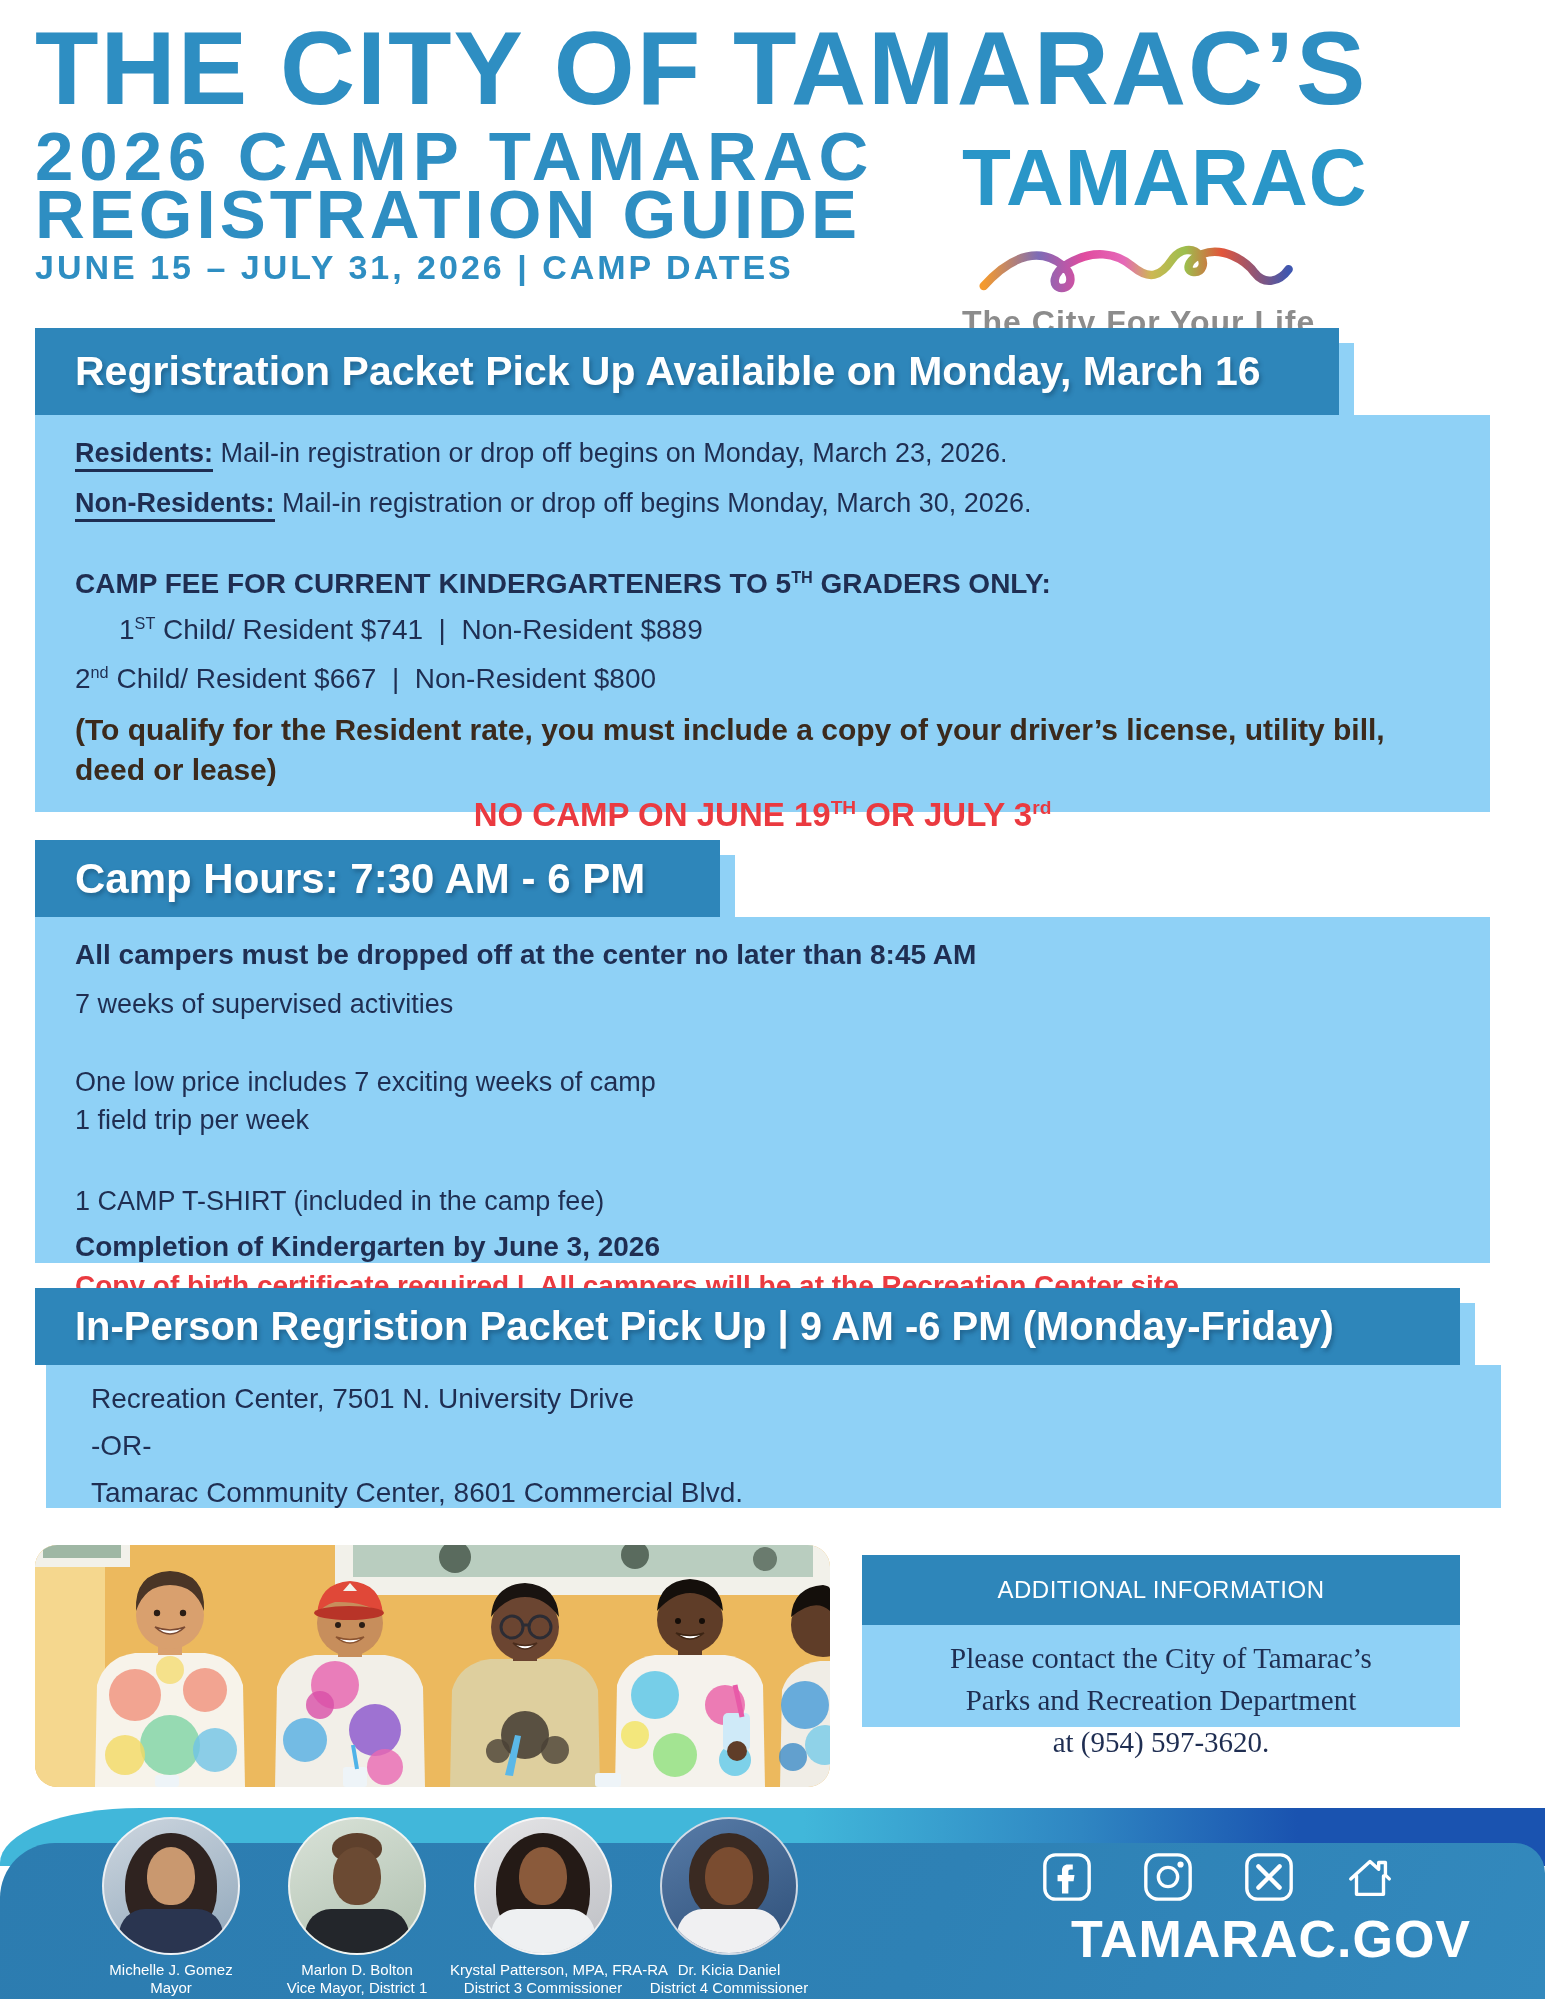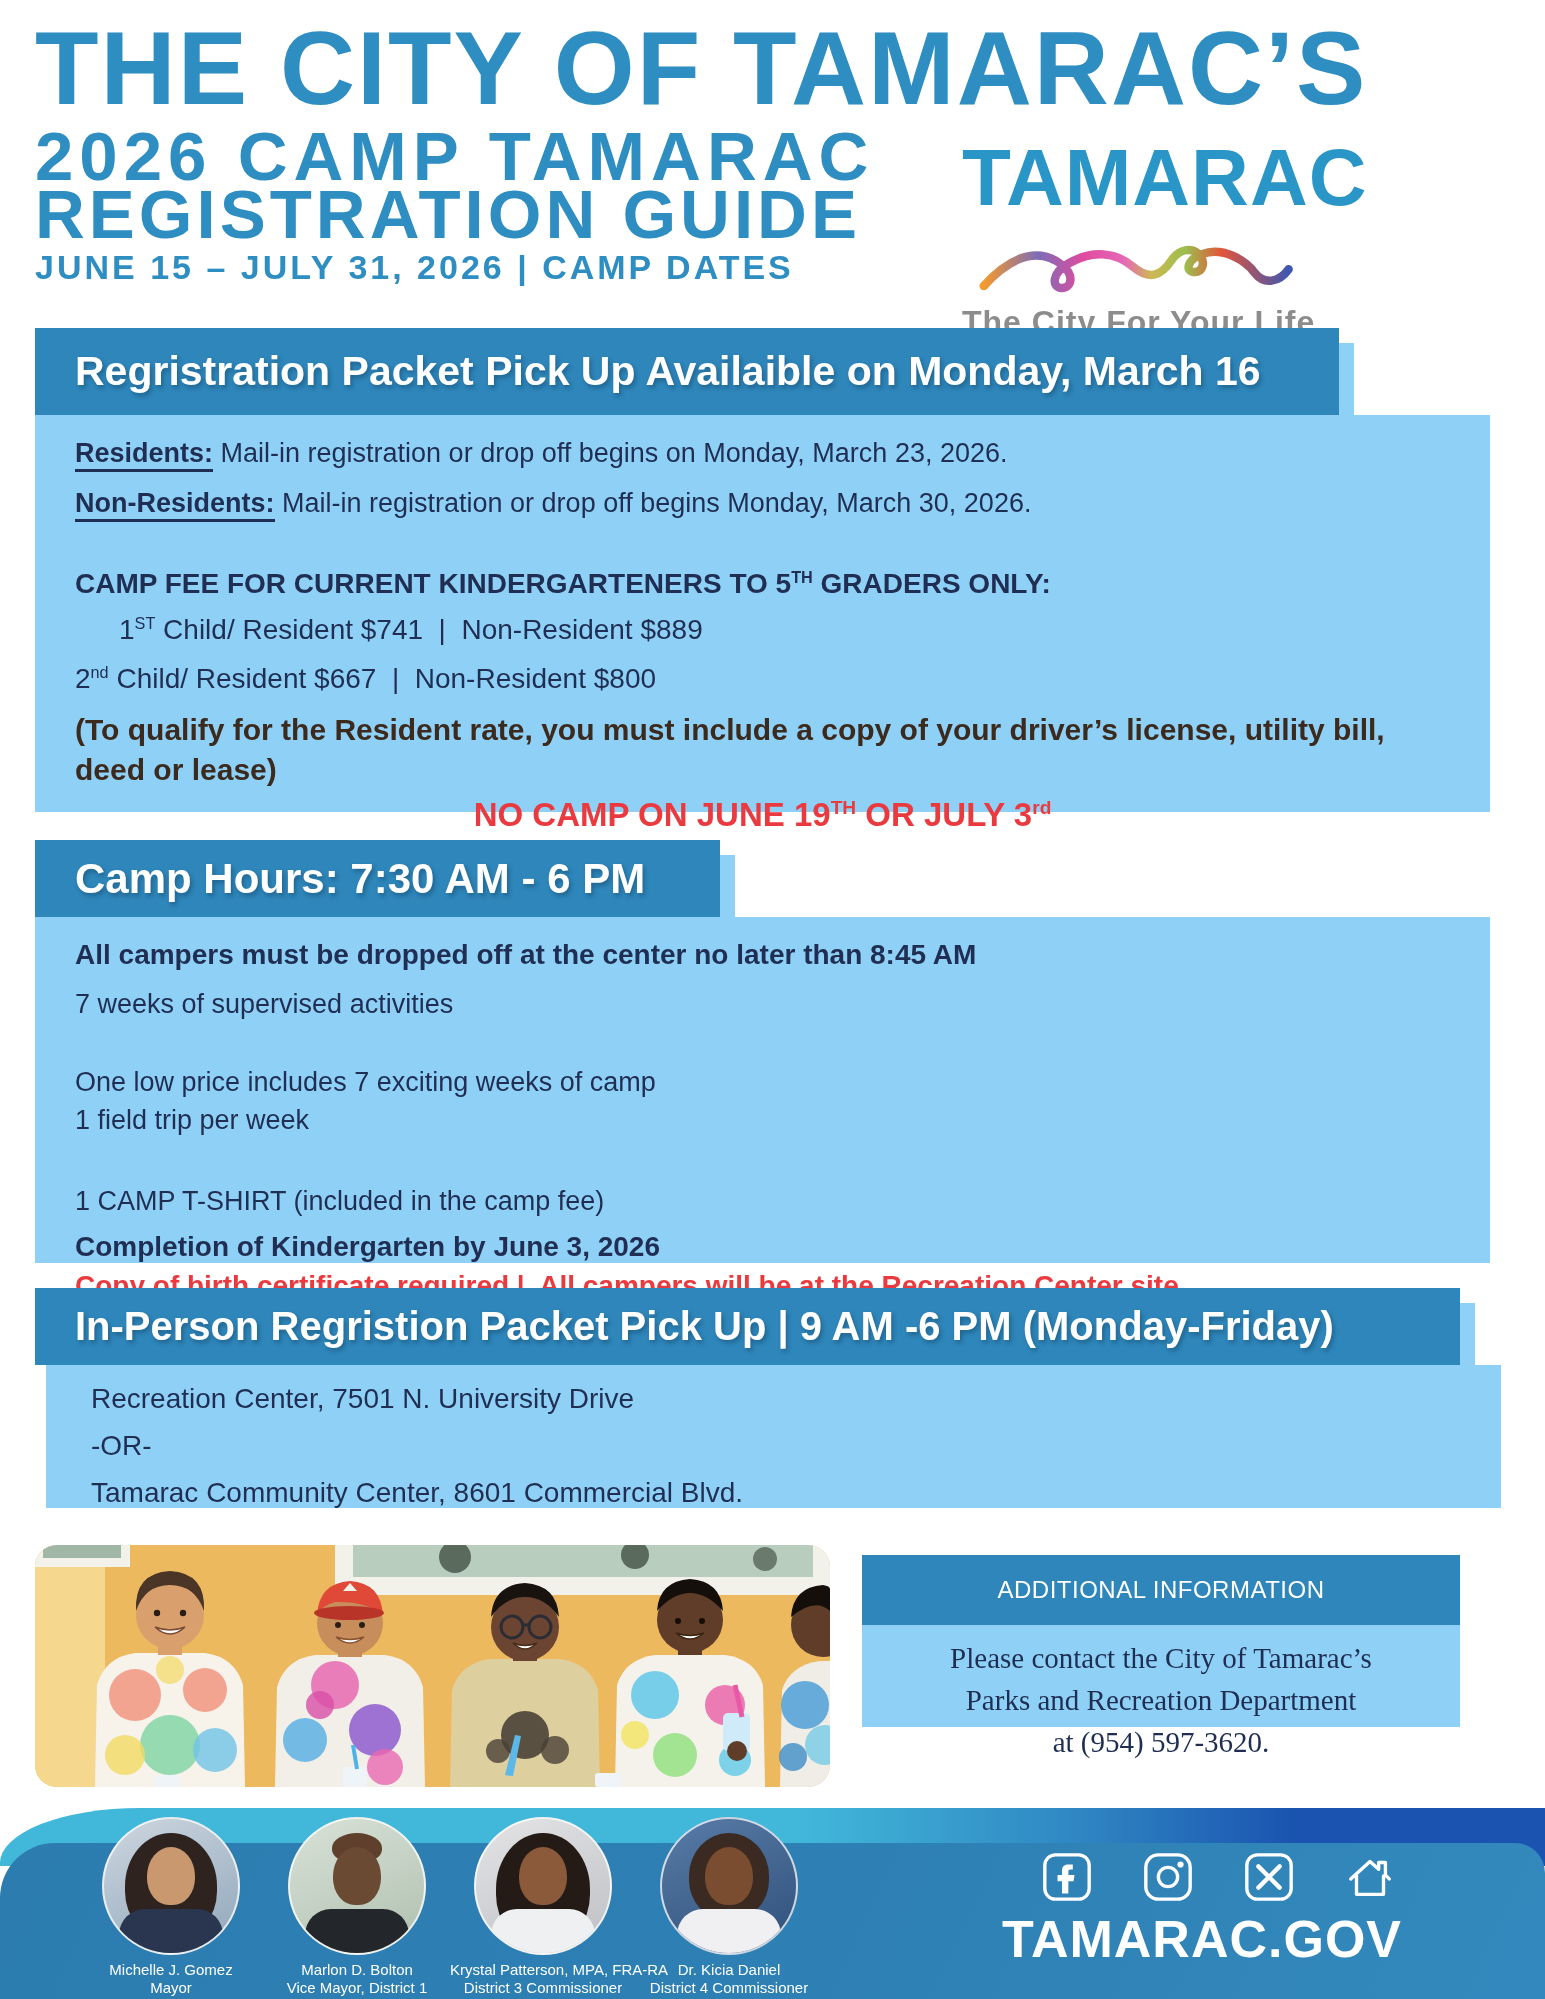--- a/index.html
+++ b/index.html
@@ -76,21 +76,21 @@
     width:var(--hairw,64px);height:var(--hairh,58px);background:var(--hair);
     border-radius:50% 50% 45% 45%;}
   .av-head{position:absolute;left:50%;top:28px;transform:translateX(-50%);
     width:48px;height:58px;background:var(--skin);border-radius:50% 50% 46% 46%;}
   .av-body{position:absolute;left:50%;bottom:-6px;transform:translateX(-50%);
     width:104px;height:50px;background:var(--shirt);border-radius:26px 26px 0 0;}
   .official-name{margin-top:6px;font-size:15px;line-height:18px;color:#ffffff;white-space:nowrap;}
   .official-title{font-size:15px;line-height:18px;color:#ffffff;white-space:nowrap;}
   .social-row{position:absolute;left:1040px;top:55px;display:flex;gap:47px;}
   .social-row svg{display:block;}
-  .website{position:absolute;left:1002px;top:114px;font-size:52px;font-weight:bold;
+  .website{position:absolute;left:1071px;top:114px;font-size:52px;font-weight:bold;
     color:#ffffff;letter-spacing:1px;white-space:nowrap;}
 </style>
 </head>
 <body>
 
 <div class="page">
 
   <div class="main-title">THE CITY OF TAMARAC’S</div>
   <div class="sub-title-1">2026 CAMP TAMARAC</div>
   <div class="sub-title-2">REGISTRATION GUIDE</div>

